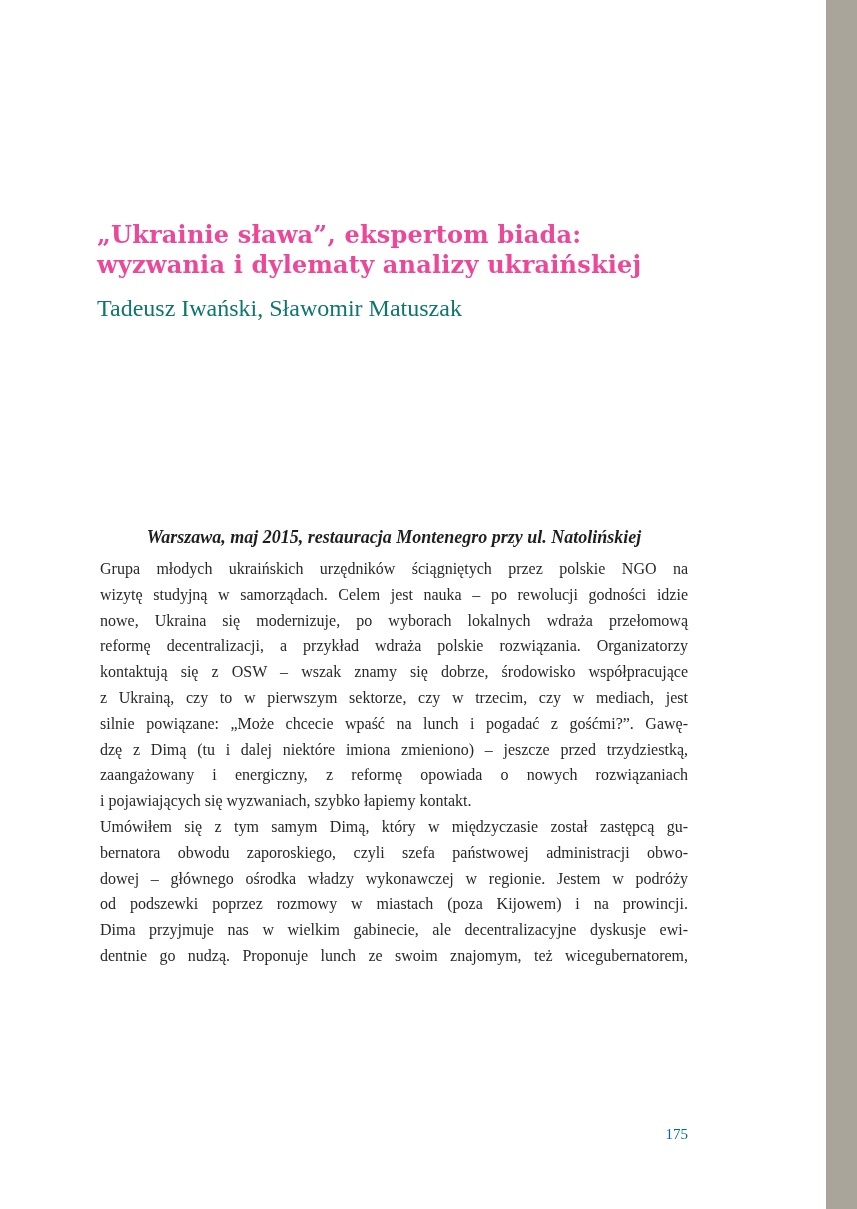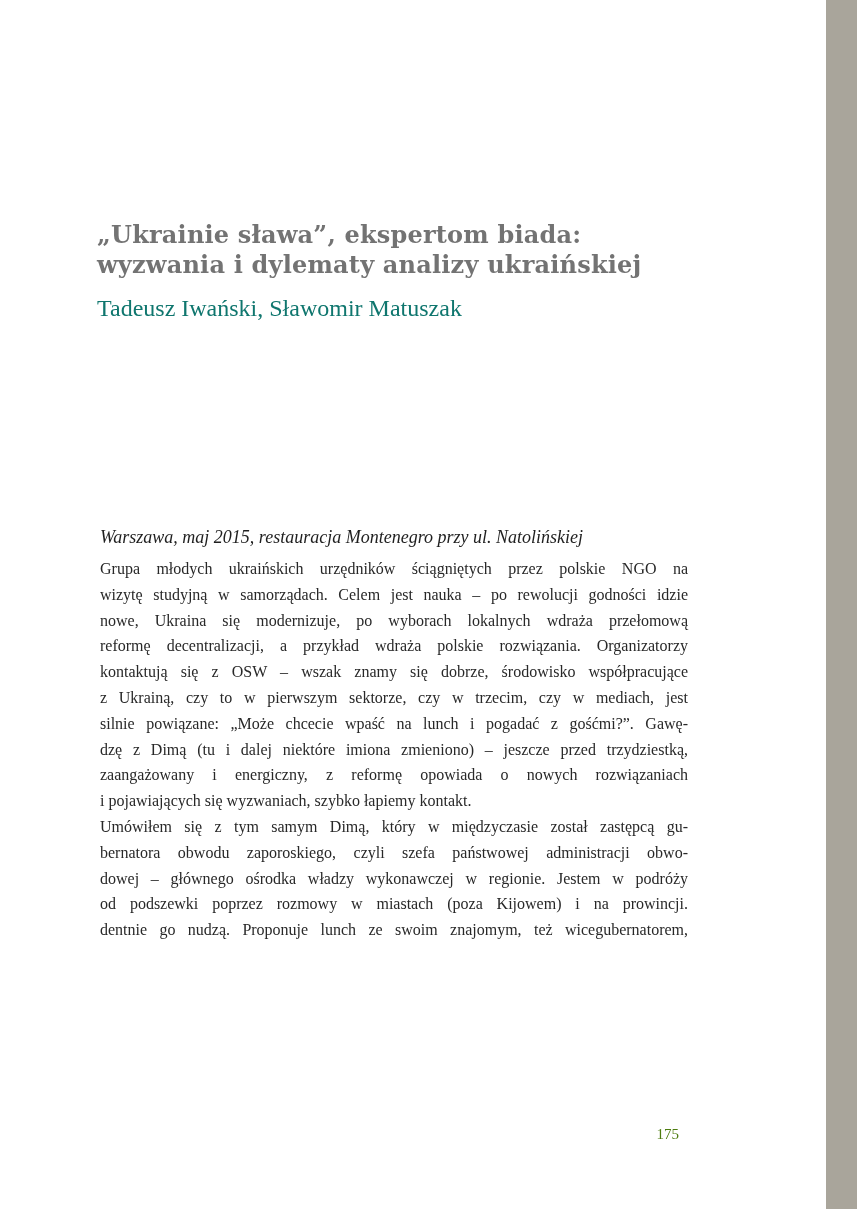--- a/index.html
+++ b/index.html
@@ -22,60 +22,60 @@
     left: 97px; top: 220px;
     width: 610px;
   }
   .article-title {
     margin: 0;
     font-family: "DejaVu Serif", serif;
     font-weight: bold;
     font-size: 24px;
     line-height: 30px;
     letter-spacing: 0.2px;
-    color: #737373;
+    color: #ec4899;
   }
   .t-line { display: block; }
   .authors {
     margin-top: 13px;
     font-size: 24px;
     line-height: 30px;
     color: #0f766e;
   }
   .content {
     position: absolute;
     left: 100px; top: 524px;
     width: 588px;
     color: #282828;
   }
   .dateline {
     font-size: 18px;
     line-height: 26px;
-    font-weight: normal;
+    font-weight: bold;
     font-style: italic;
-    text-align: left;
+    text-align: center;
     color: #1f1f1f;
     margin-bottom: 6px;
   }
   .dateline.sec2 { margin-top: 15px; }
   .para { margin: 0; }
   .para .line {
     font-size: 16px;
     line-height: 25.8px;
     text-align: justify;
     text-align-last: justify;
   }
   .para .line.last { text-align-last: left; }
   .page-number {
     position: absolute;
-    left: 91px; top: 1126px;
+    left: 100px; top: 1126px;
     width: 588px;
     text-align: right;
     font-size: 15px;
-    color: #4d7c0f;
+    color: #0369a1;
   }
 </style>
 </head>
 <body>
 
 <div class="page">
 
   <div class="side-bar"></div>
 
   <header class="title-block">
@@ -104,20 +104,21 @@
       <div class="line">zaangażowany i energiczny, z reformę opowiada o nowych rozwiązaniach</div>
       <div class="line last">i pojawiających się wyzwaniach, szybko łapiemy kontakt.</div>
     </div>
 
 
     <div class="para">
       <div class="line">Umówiłem się z tym samym Dimą, który w międzyczasie został zastępcą gu-</div>
       <div class="line">bernatora obwodu zaporoskiego, czyli szefa państwowej administracji obwo-</div>
       <div class="line">dowej – głównego ośrodka władzy wykonawczej w regionie. Jestem w podróży</div>
       <div class="line">od podszewki poprzez rozmowy w miastach (poza Kijowem) i na prowincji.</div>
+      <div class="line">Dima przyjmuje nas w wielkim gabinecie, ale decentralizacyjne dyskusje ewi-</div>
       <div class="line">dentnie go nudzą. Proponuje lunch ze swoim znajomym, też wicegubernatorem,</div>
     </div>
 
   </main>
 
   <div class="page-number">175</div>
 
 </div>
 
 </body></html>

